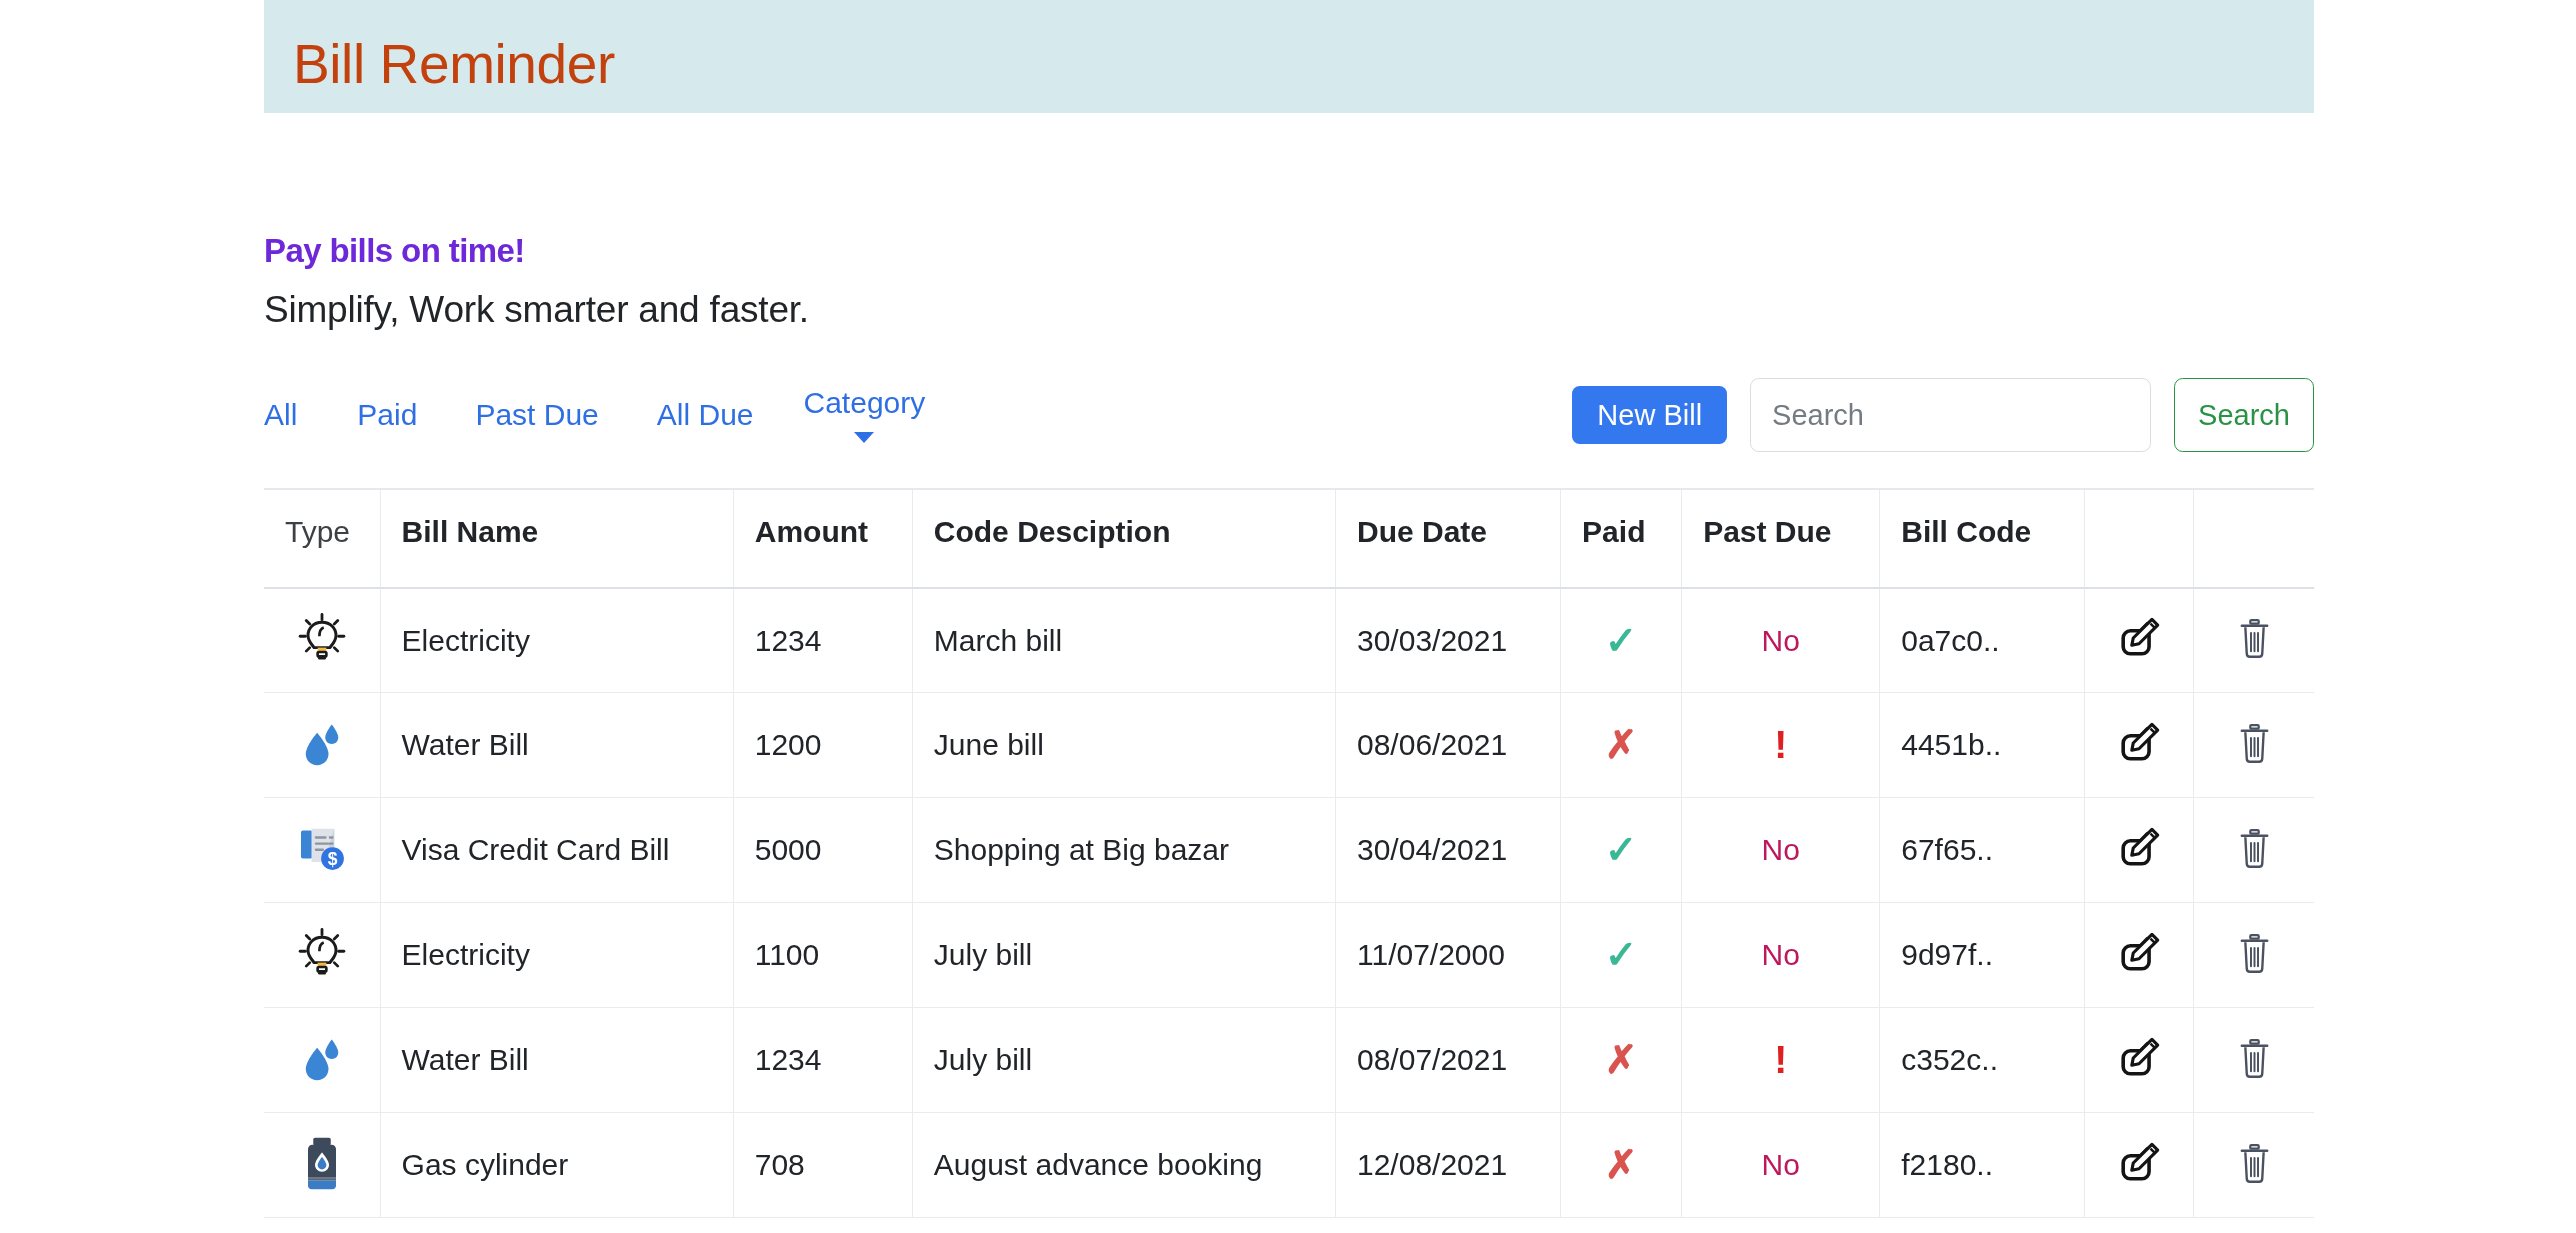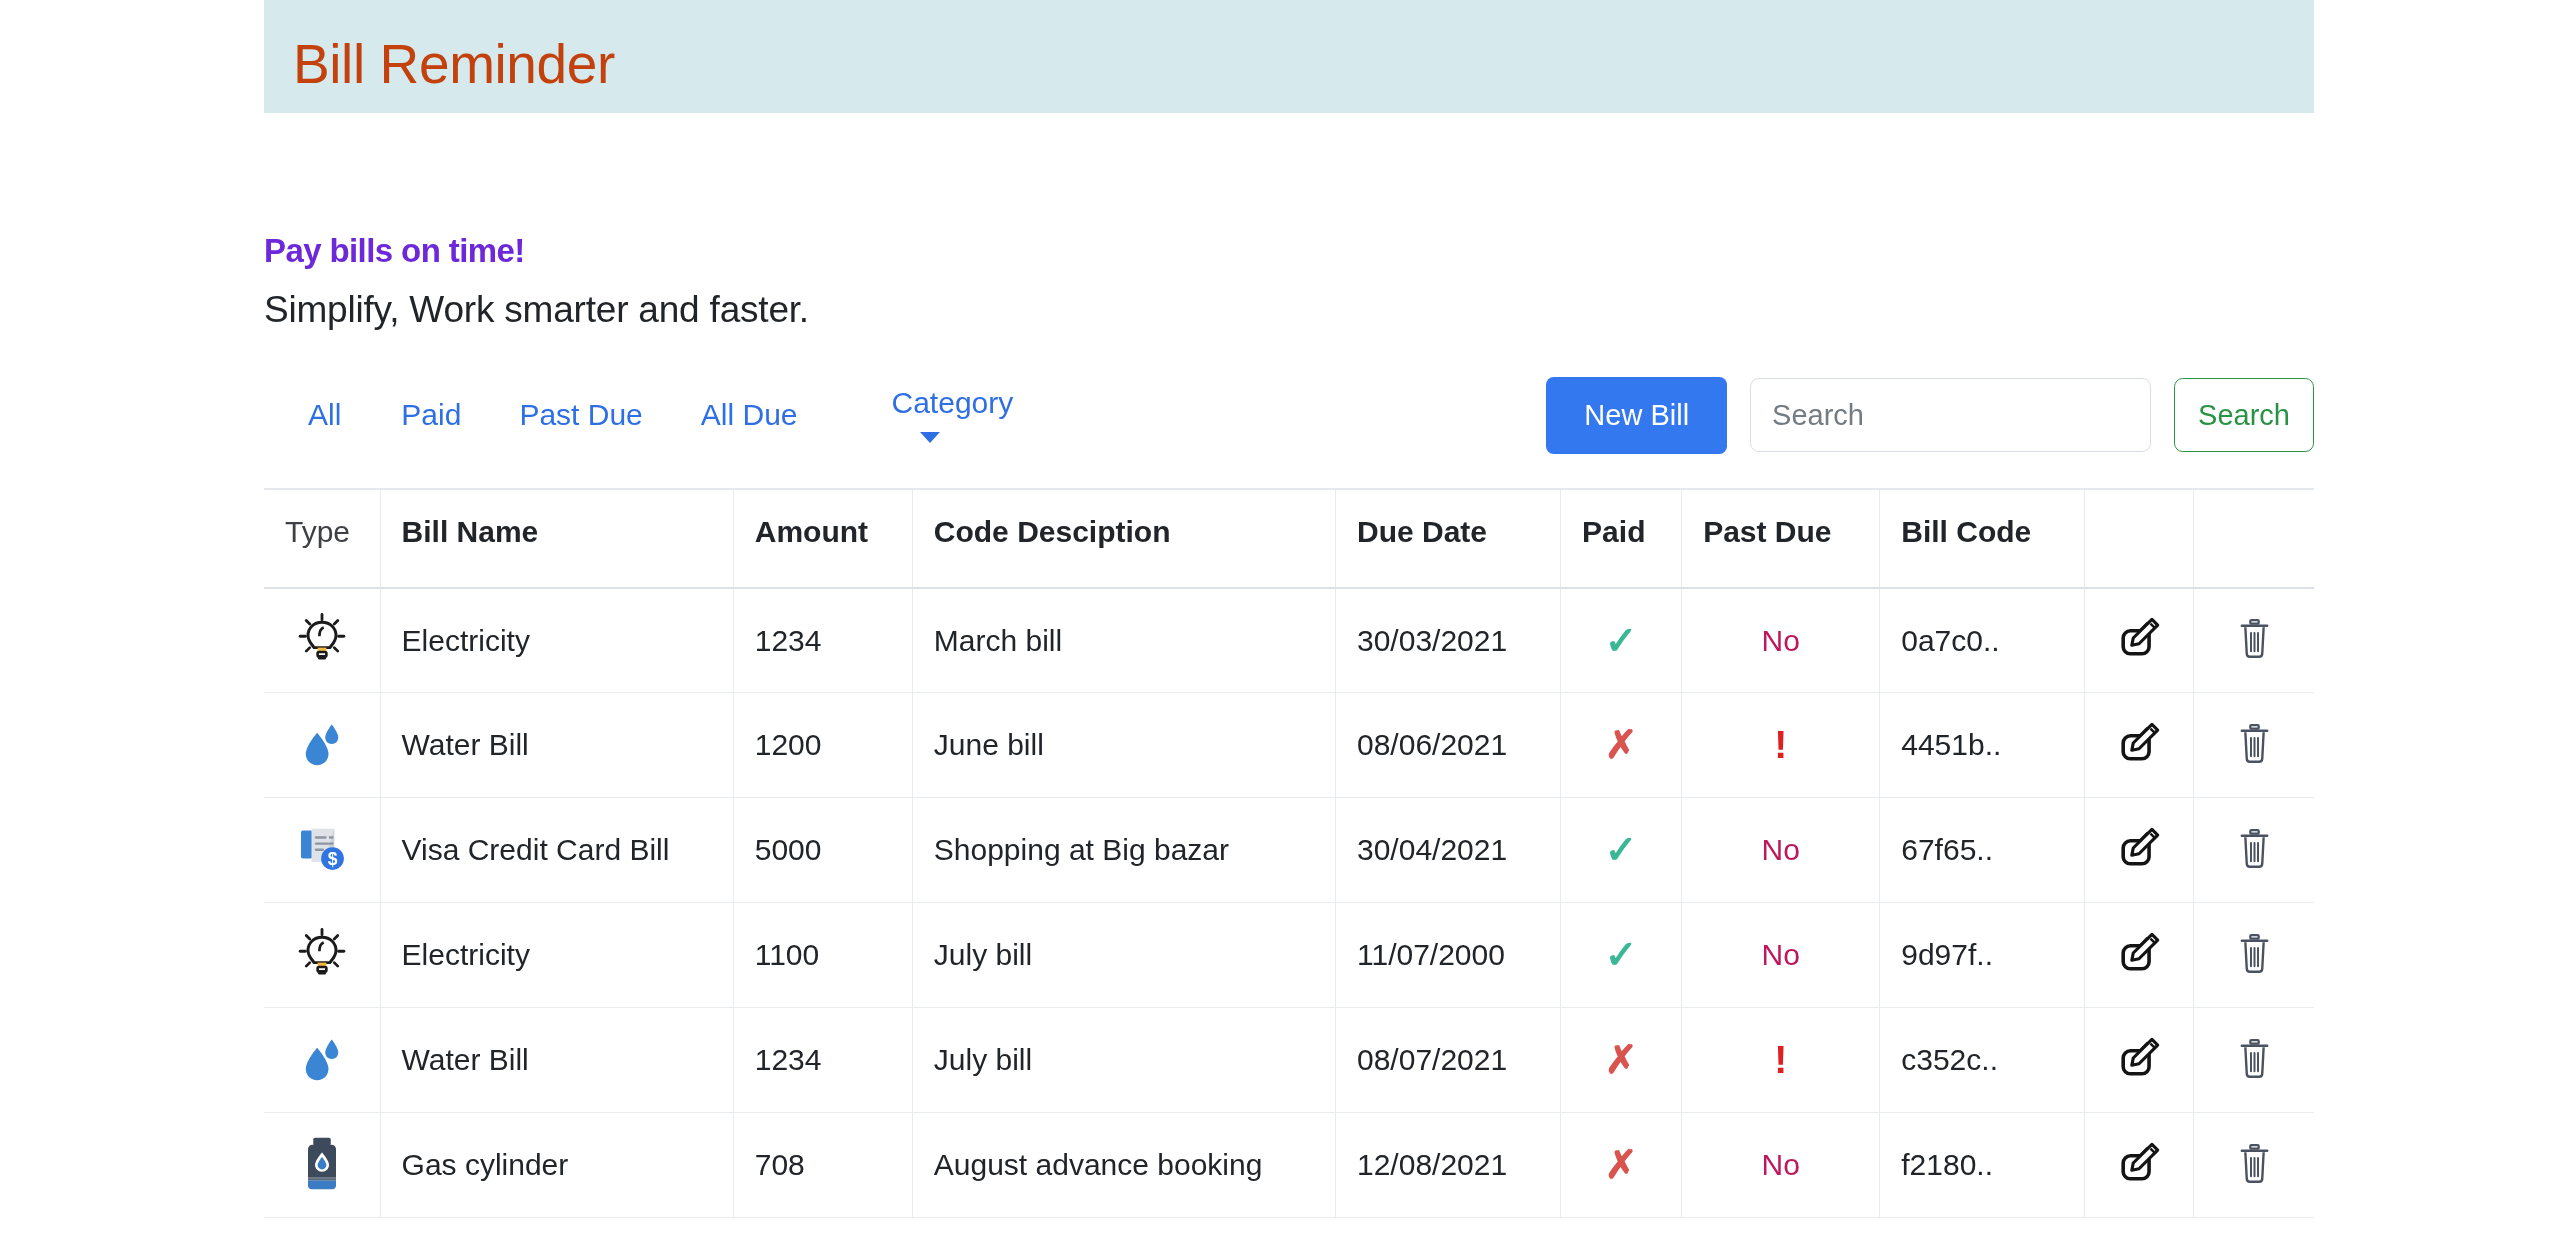--- a/index.html
+++ b/index.html
@@ -77,21 +77,21 @@
   }
   .navlink {
     font-size: 30px;
     color: #2f6fe4;
     text-decoration: none;
     padding: 0 29px;
     cursor: pointer;
     white-space: nowrap;
     line-height: 1;
   }
-  .navlink:first-child { padding-left: 0; padding-right: 31px; margin-left: 44px; }
+  .navlink:first-child { padding-left: 0; padding-right: 31px; }
   .dropdown {
     display: flex;
     align-items: center;
     gap: 13.5px;
     padding-left: 21px;
     cursor: pointer;
     flex-direction: column;
   }
   .dropdown .navlink { padding: 0; }
   .caret {
@@ -107,22 +107,22 @@
     align-items: center;
     gap: 23px;
   }
   .btn-new {
     background: #3478ef;
     color: #ffffff;
     border: none;
     border-radius: 7.7px;
     font-size: 29px;
     font-family: "Liberation Sans", sans-serif;
-    padding: 0 38px;
-    height: 77px;
+    padding: 0 25px;
+    height: 58px;
     cursor: pointer;
     white-space: nowrap;
   }
   .search-input {
     width: 401px;
     height: 74px;
     border: 1.5px solid #d8dde3;
     border-radius: 8.7px;
     font-size: 29px;
     font-family: "Liberation Sans", sans-serif;

